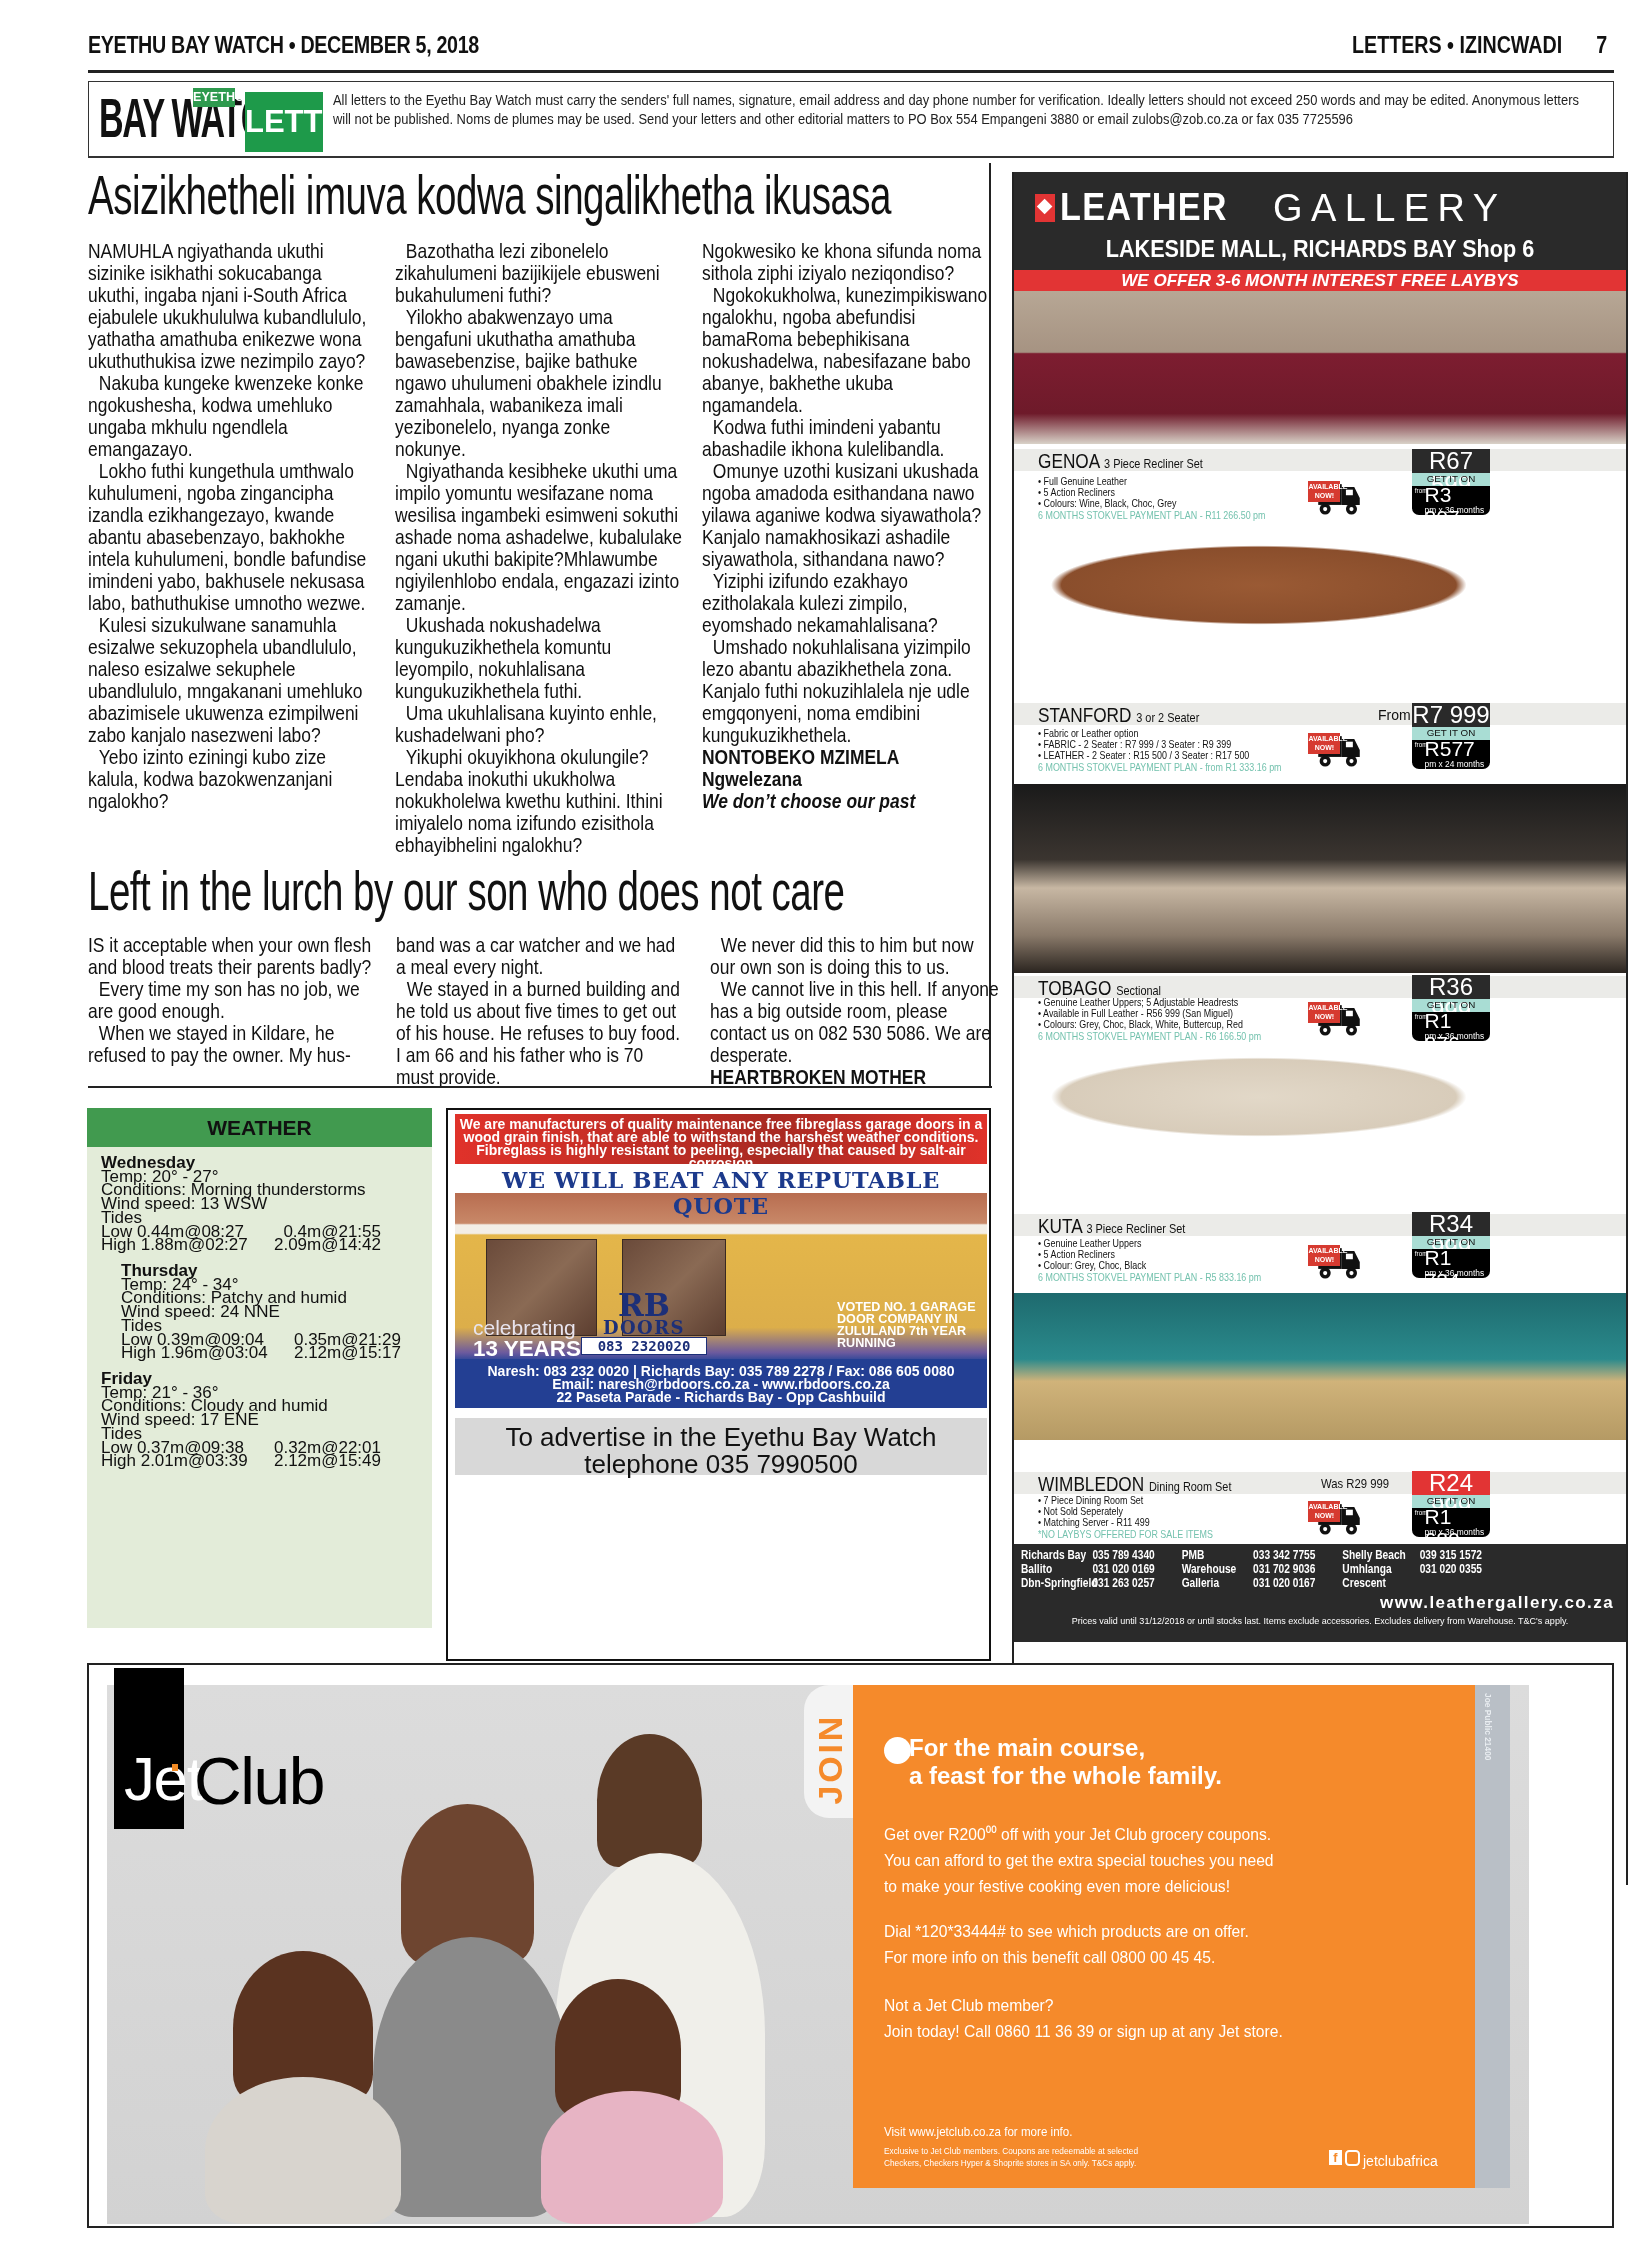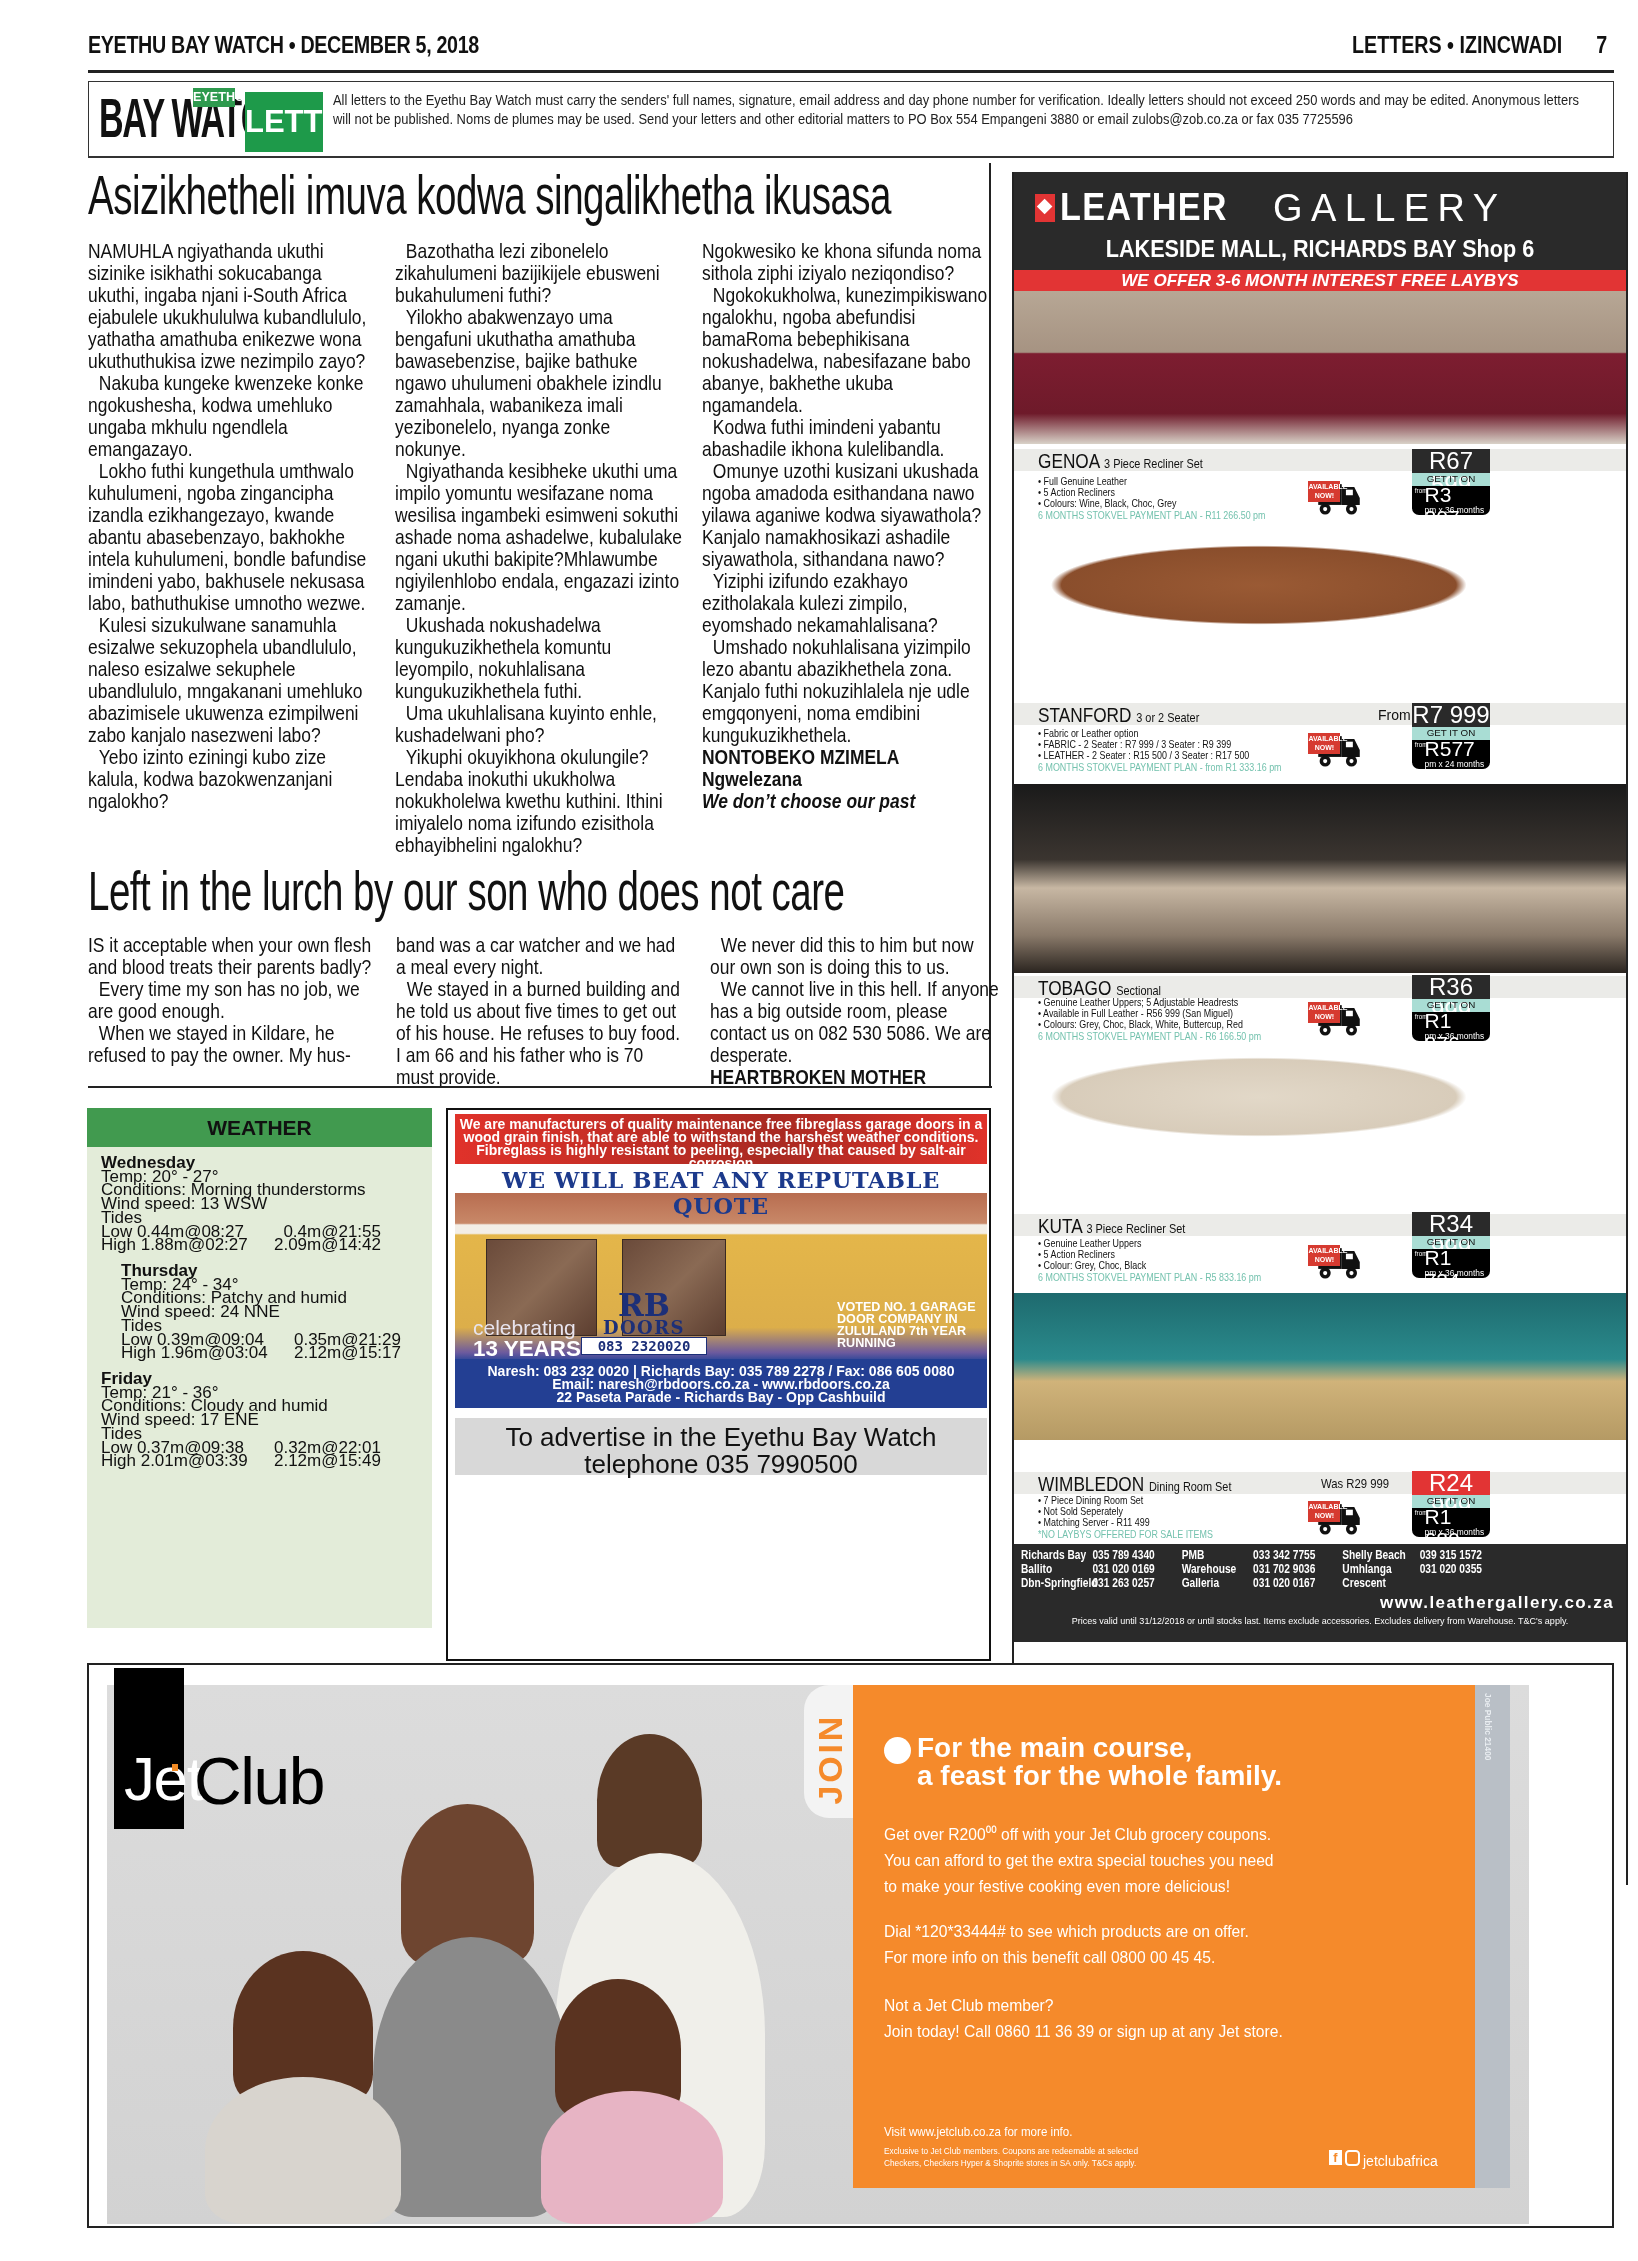--- a/index.html
+++ b/index.html
@@ -72,21 +72,21 @@
   .jet-photo { left:18px; top:19.6px; width:1422px; height:539px; background:linear-gradient(180deg,#dcdcdc,#d2d2d2); }
   .jet-logo-box { left:25px; top:2.8px; width:70px; height:161px; background:#000; }
   .jet-logo-jet { left:35px; top:78px; color:#fff; font-size:62px; font-weight:normal; letter-spacing:-1.4px; }
   .jet-logo-dot { left:83px; top:99px; width:5.6px; height:7px; background:#f08a24; }
   .jet-logo-club { left:105px; top:78px; color:#000; font-size:66px; letter-spacing:-1.4px; }
   .jet-orange { left:764px; top:19.6px; width:622px; height:503px; background:#f58a2b; color:#fff; }
   .jet-join-tab { left:715px; top:19.6px; width:50px; height:133px; background:#f3f3f3; border-radius:25px 0 0 25px; }
   .jet-join { left:722px; top:49px; width:35px; color:#f58a2b; font-weight:bold; font-size:34px; writing-mode:vertical-rl; transform:rotate(180deg); letter-spacing:2.8px; }
   .jet-grey { left:1386px; top:19.6px; width:35px; height:503px; background:#b9bfc6; }
   .jet-credit { left:1394px; top:28px; color:#e9edf1; font-size:8.4px; font-weight:bold; writing-mode:vertical-rl; }
-  .jet-h { position:absolute; left:64px; top:49px; font-weight:bold; font-size:28px; line-height:28px; }
+  .jet-h { position:absolute; left:56px; top:49px; font-weight:bold; font-size:24px; line-height:28px; }
   .jet-b { position:absolute; left:31px; font-size:17px; line-height:26px; transform:scaleX(0.92); transform-origin:left top; white-space:nowrap; }
   .jet-icon { position:absolute; left:31px; top:52px; width:27px; height:27px; border-radius:50%; background:#fff; }
   .person { position:absolute; border-radius:50% 50% 20% 20%; }
 </style>
 </head>
 <body>
 
 <div class="abs top-left">EYETHU BAY WATCH • DECEMBER 5, 2018</div>
 <div class="abs top-right">
   <span>LETTERS • IZINCWADI</span>

